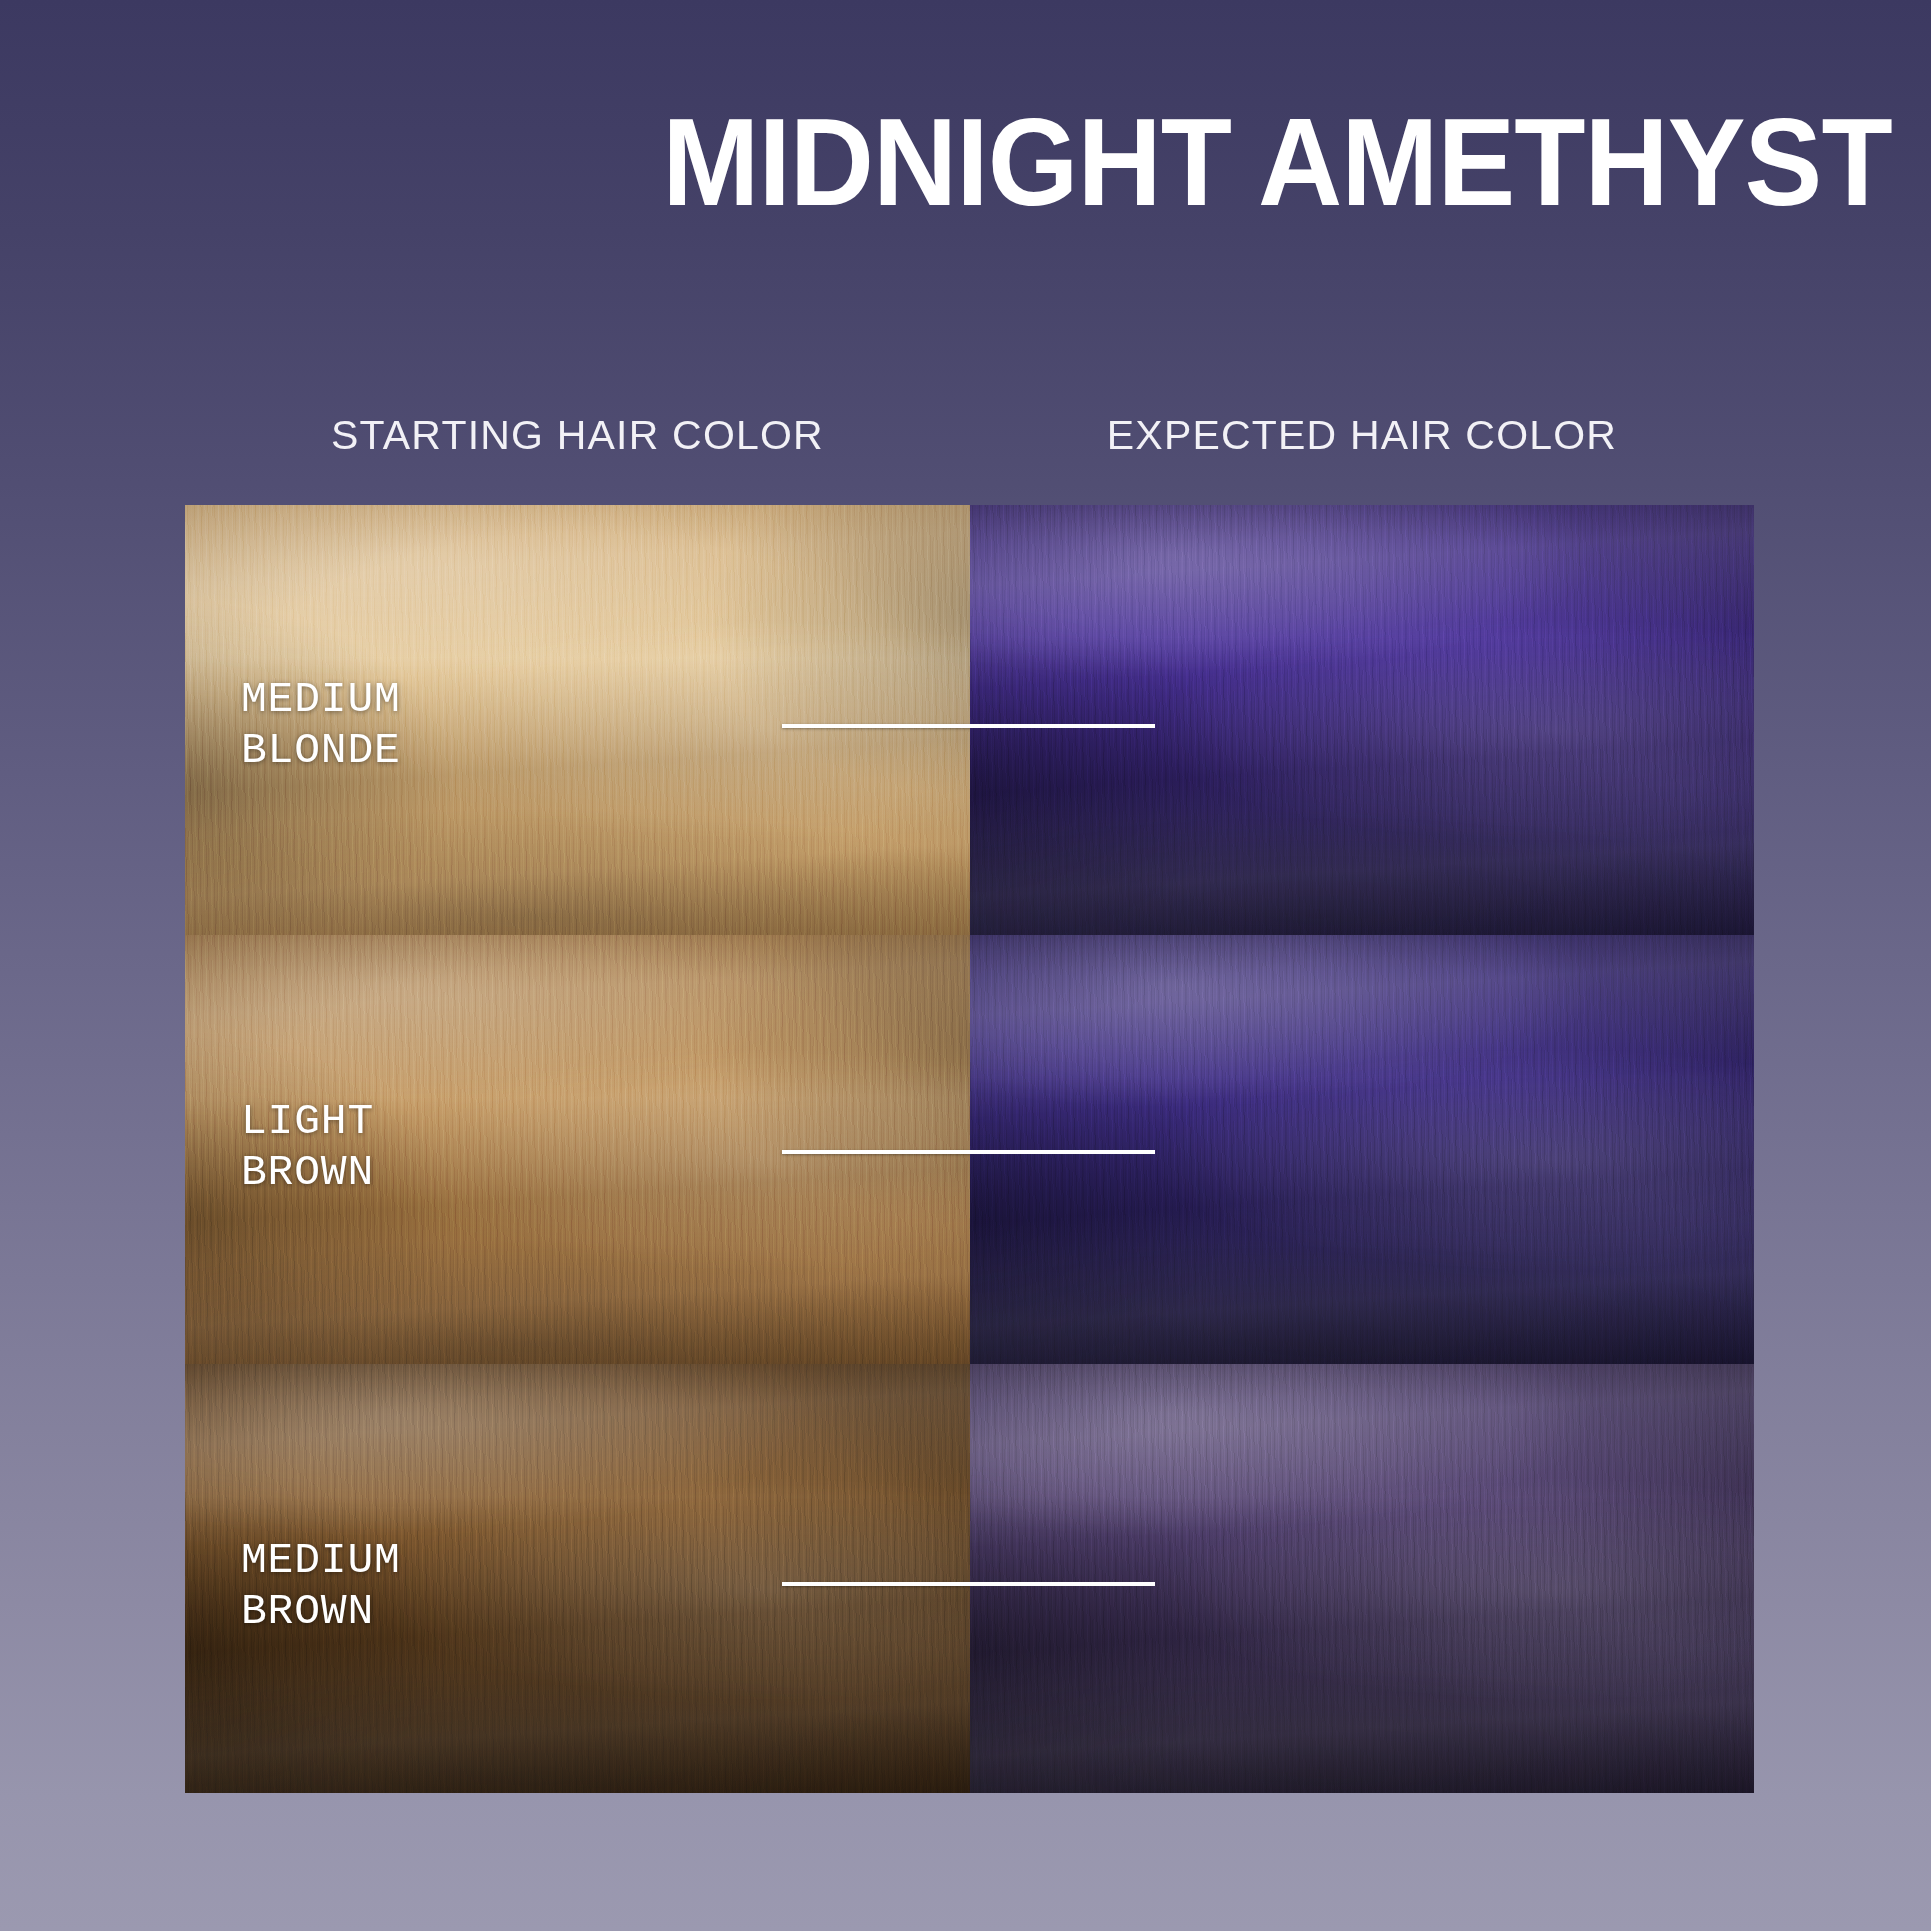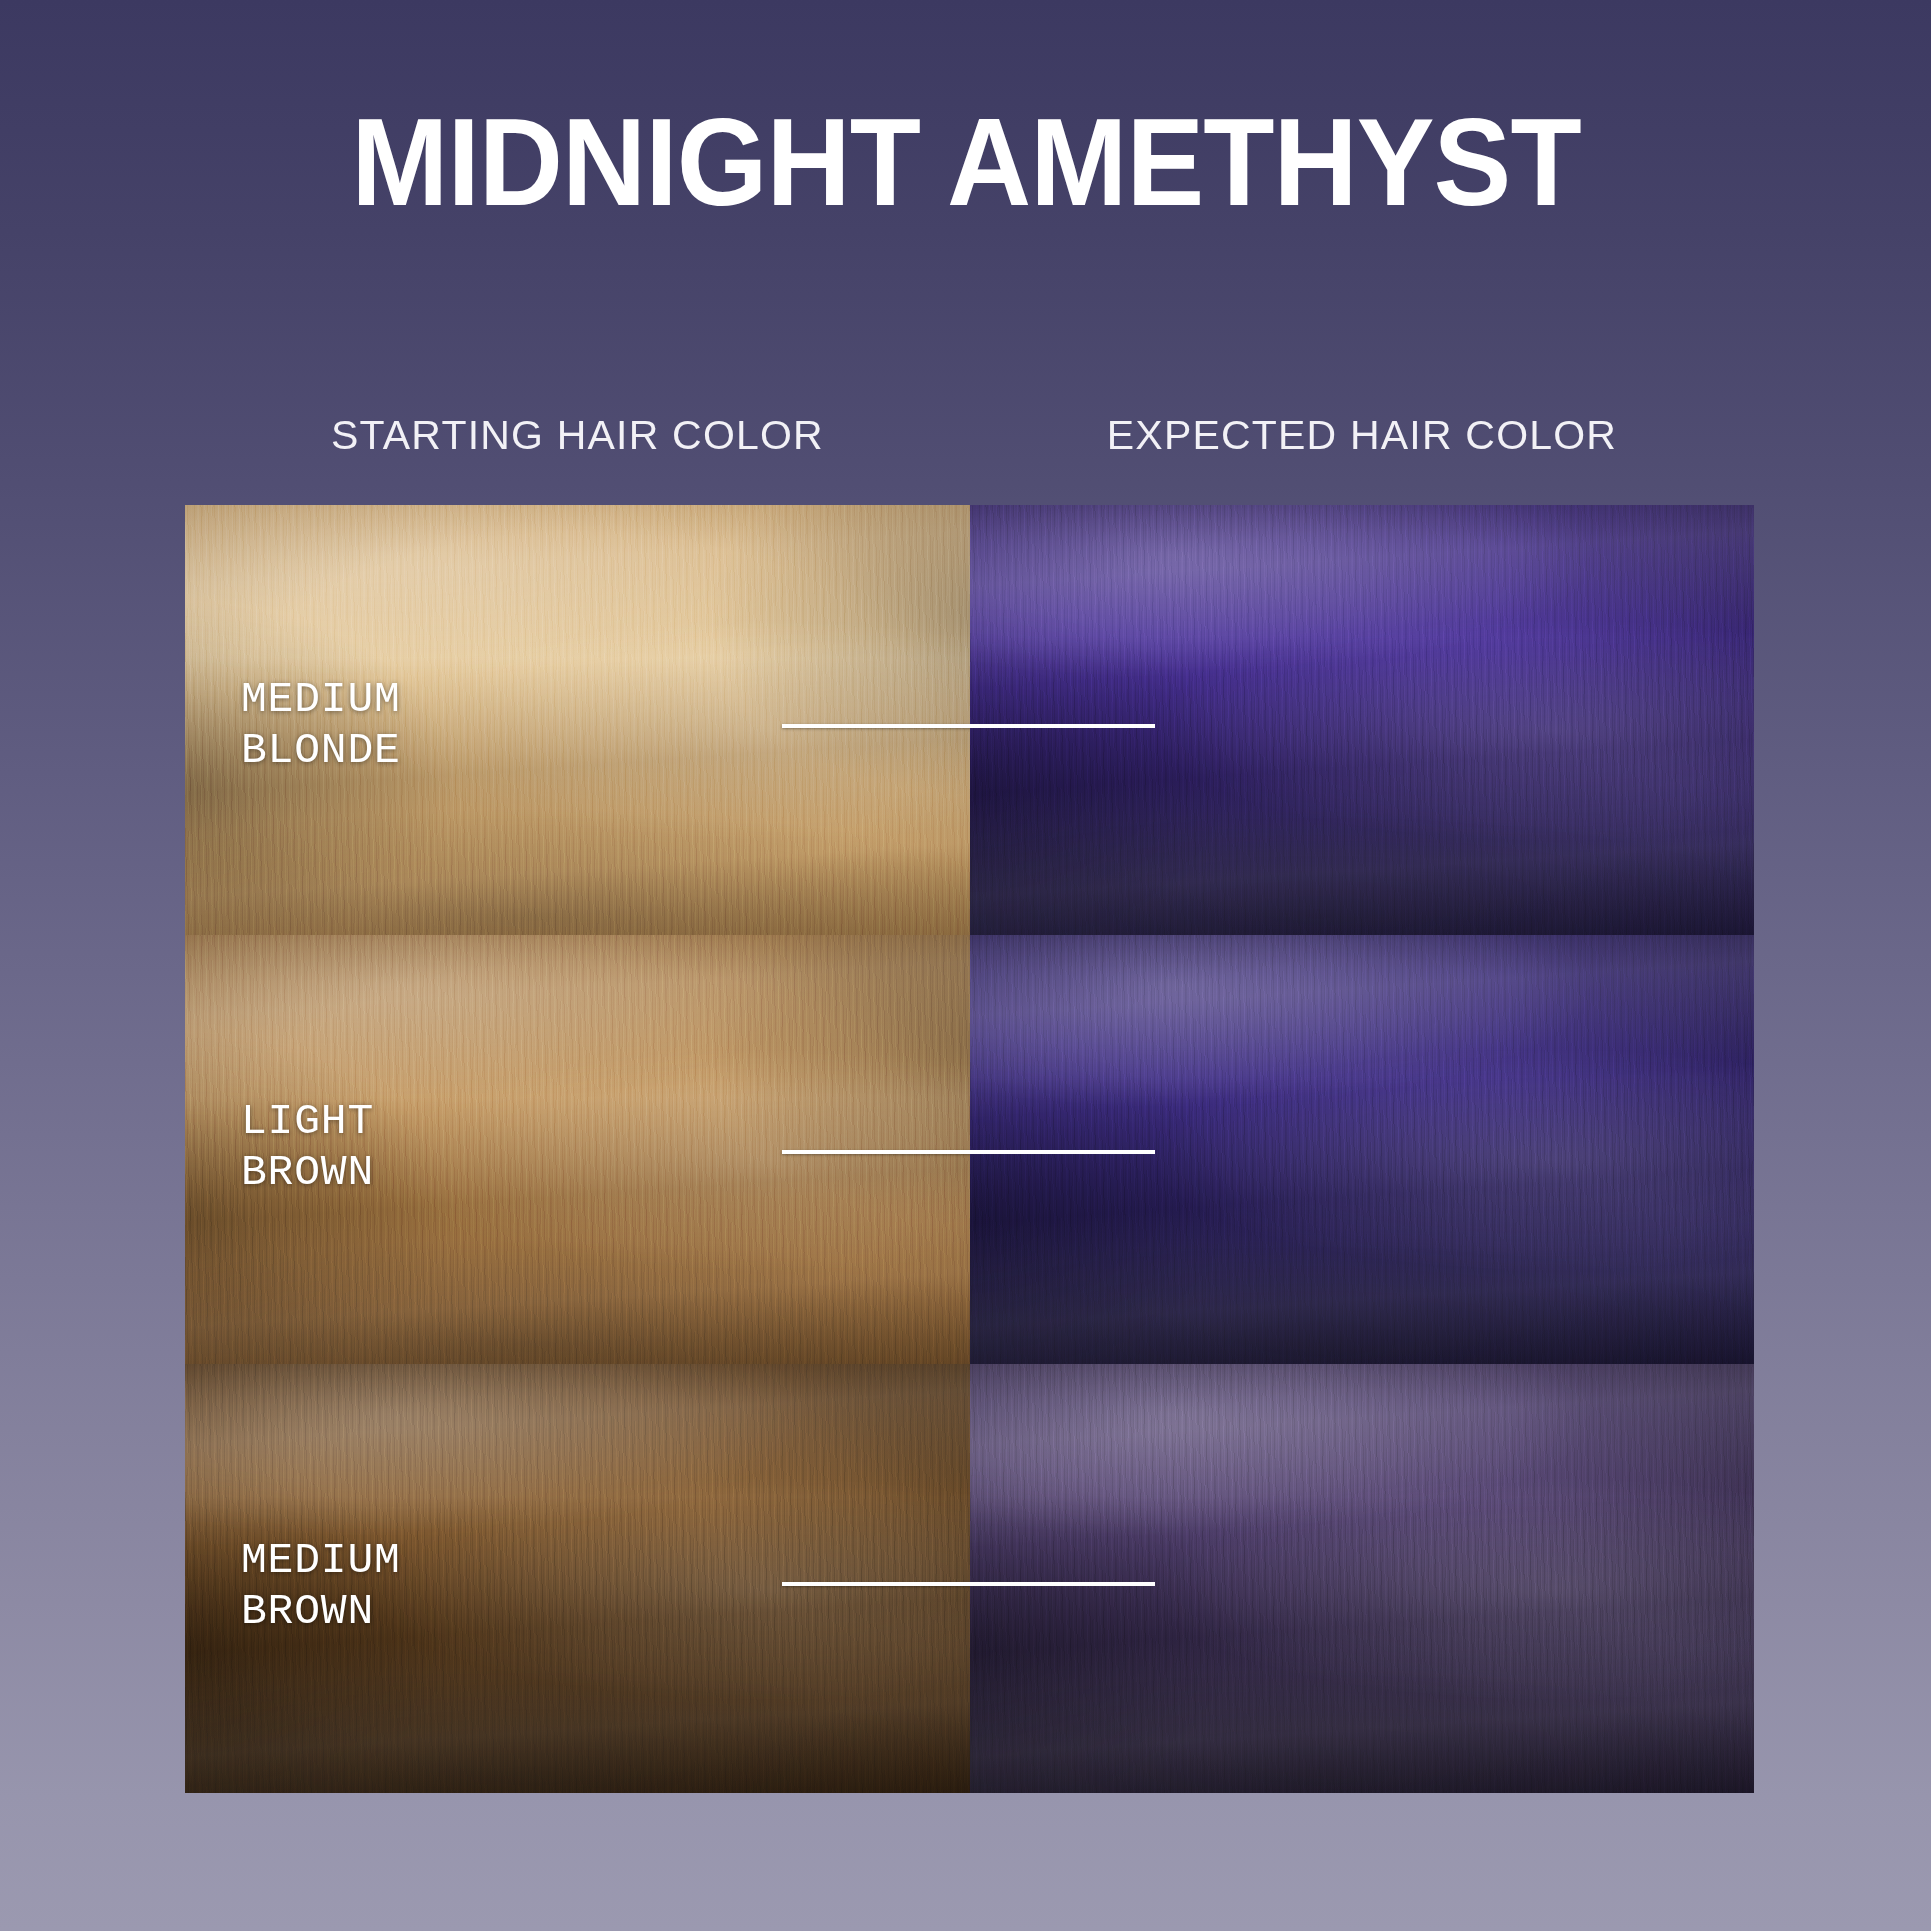--- a/index.html
+++ b/index.html
@@ -25,21 +25,21 @@
         #9b99b0 100%);
     position: relative;
   }
 
   
   .title-wrap {
     position: absolute;
     top: 100px;
     left: 0;
     width: 1931px;
-    text-align: center;
+    text-align: right;
   }
   .title {
     display: inline-block;
     color: #ffffff;
     font-family: "Liberation Sans Narrow", "Liberation Sans", sans-serif;
     font-weight: 700;
     font-size: 124px;
     line-height: 1.0;
     letter-spacing: -1px;
     transform: scaleX(0.94);

